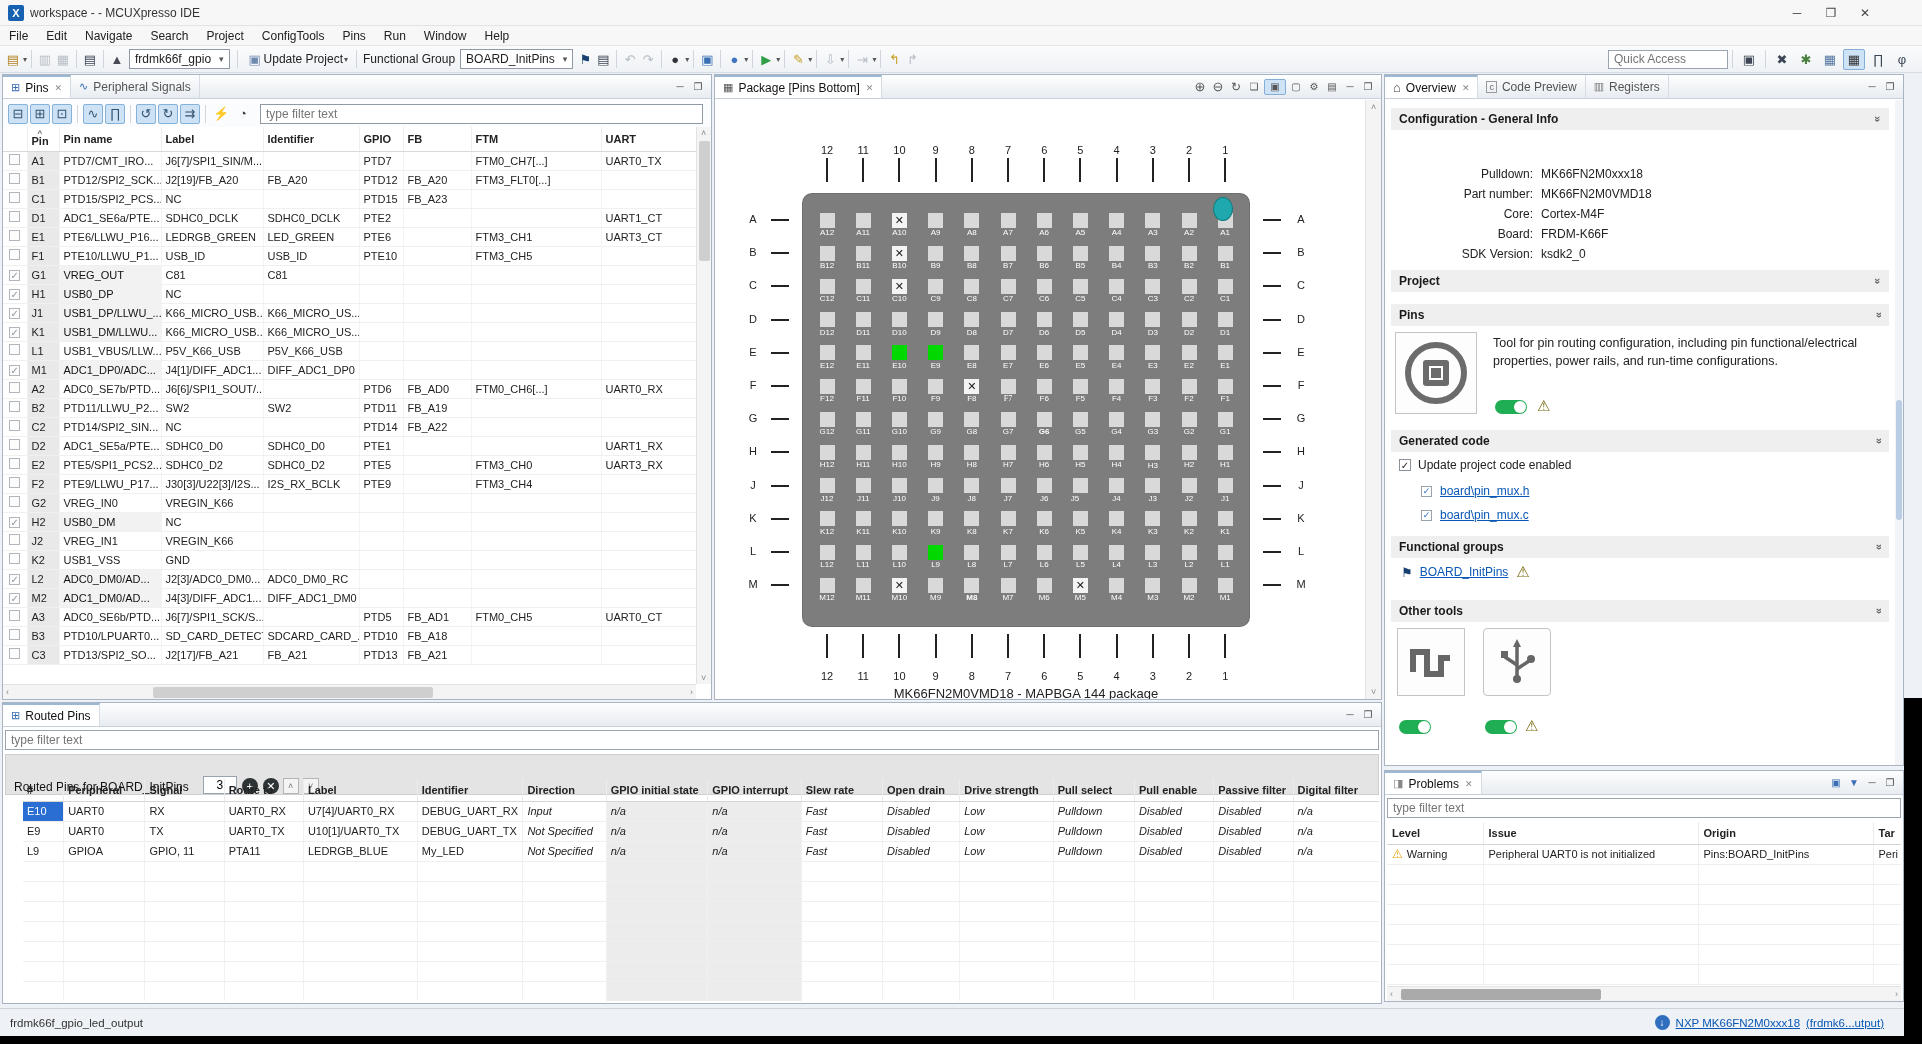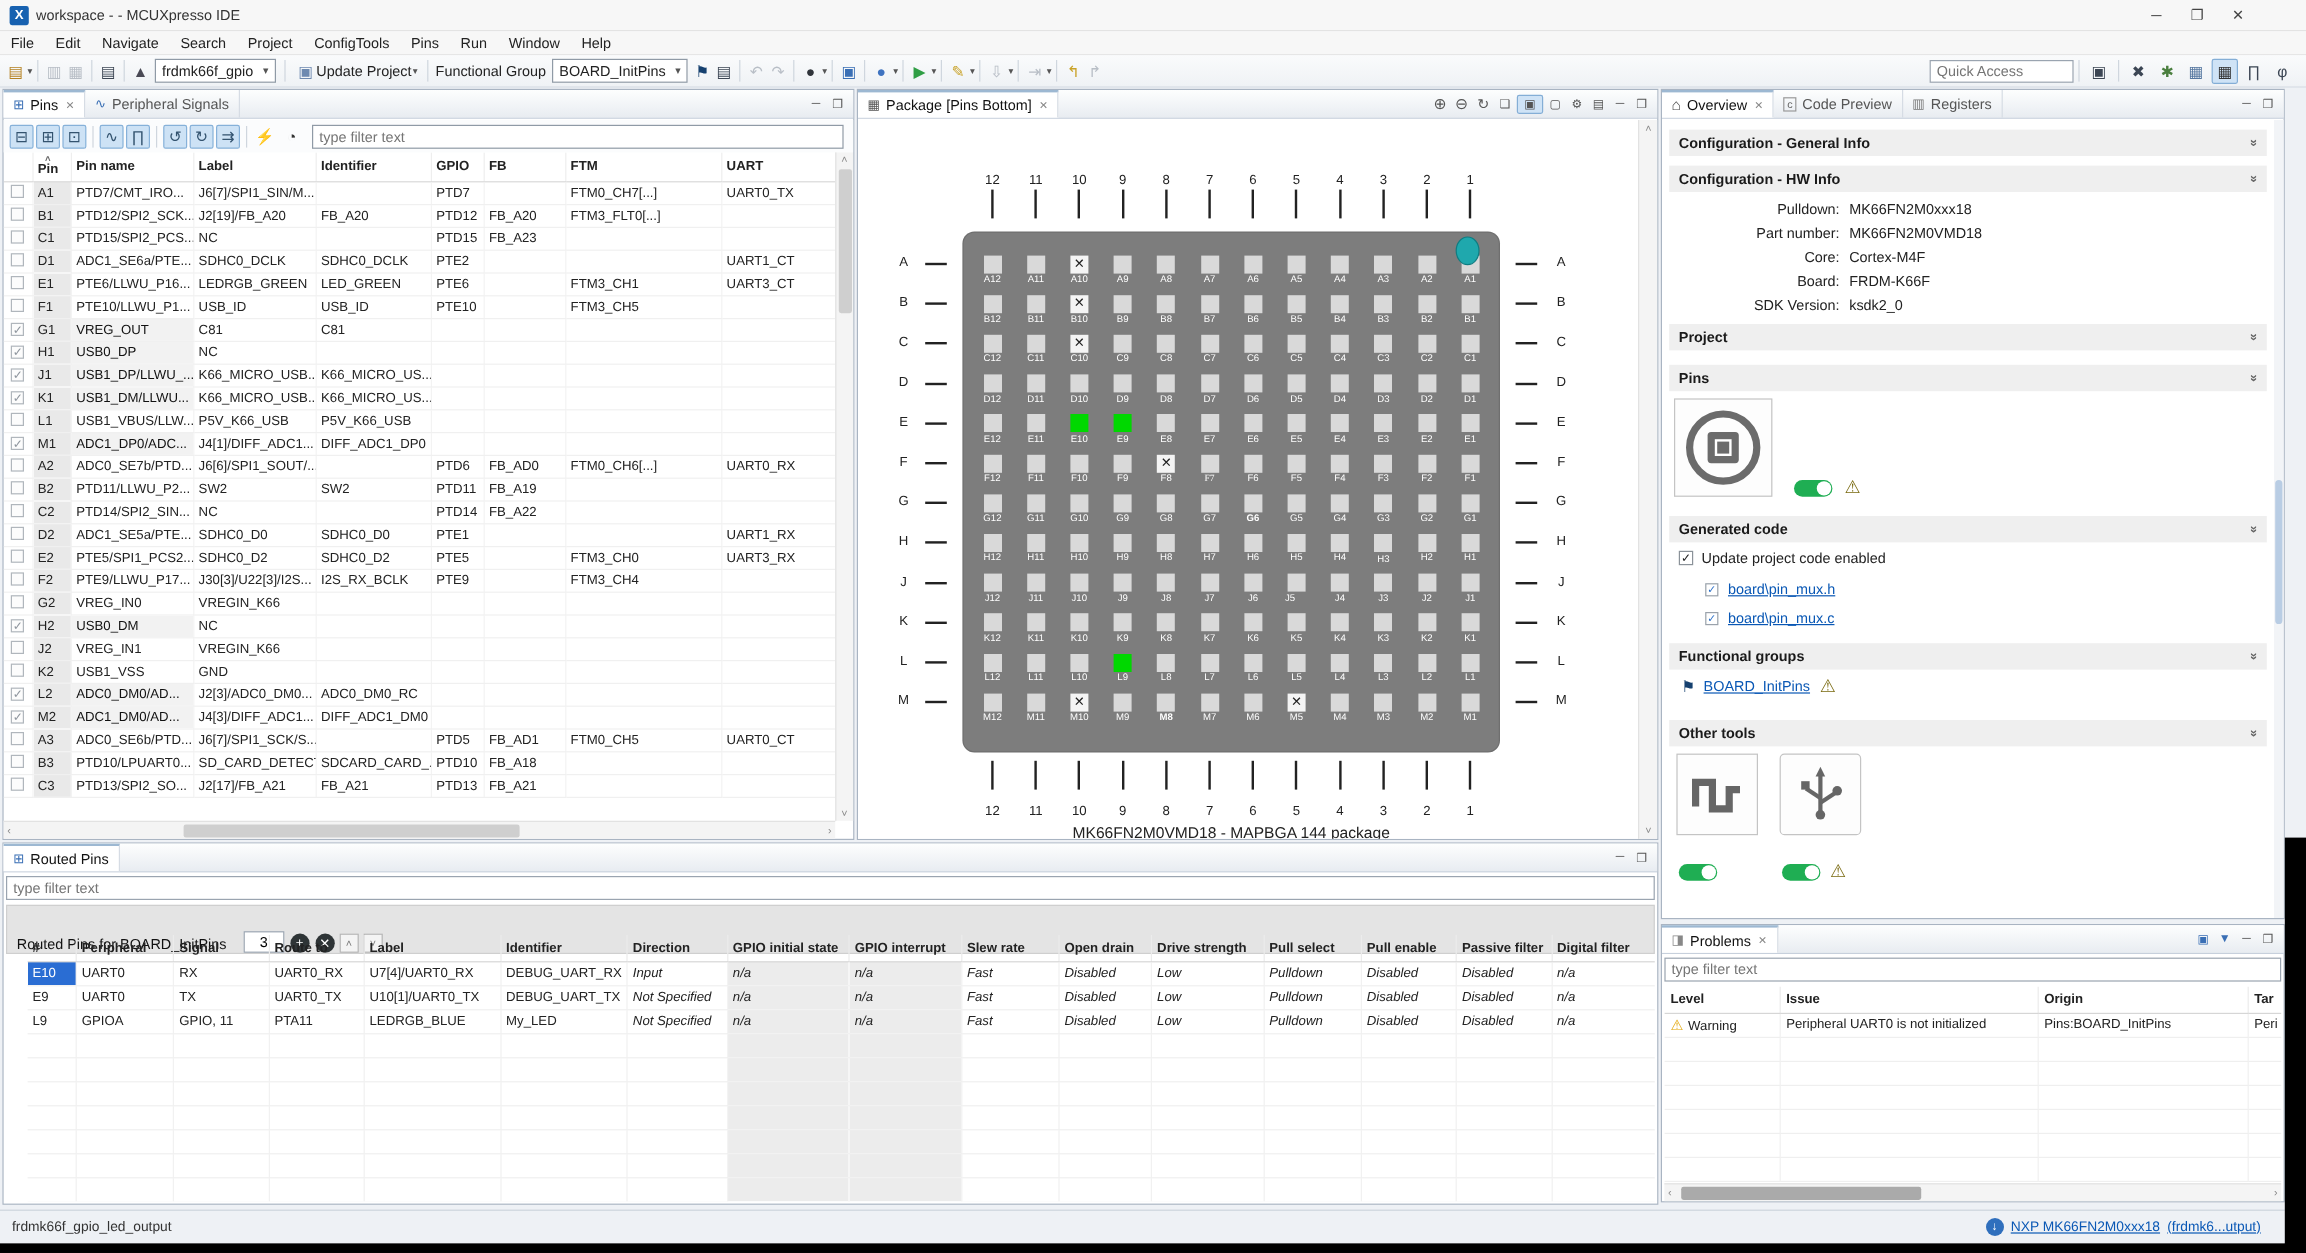--- a/index.html
+++ b/index.html
@@ -1027,24 +1027,20 @@
       <div class="tabtools">
         <span class="mm">─</span>
         <span class="mm">❐</span>
       </div>
     </div>
     <div class="ovcontent">
       <div class="secbar" style="top:8px;">
             <span>Configuration - General Info</span>
             <span class="chev down">»</span>
           </div>
-      <div class="secbar" style="top:38px;">
-            <span>Configuration - HW Info</span>
-            <span class="chev up">«</span>
-          </div>
       <div id="hw-info-rows">
             <div class="inforow" style="top: 64px;">
               <span class="lbl">Pulldown:</span>
               <span class="val">MK66FN2M0xxx18</span>
             </div>
             <div class="inforow" style="top: 84px;">
               <span class="lbl">Part number:</span>
               <span class="val">MK66FN2M0VMD18</span>
             </div>
             <div class="inforow" style="top: 104px;">
@@ -1069,20 +1065,21 @@
             <span class="chev up">«</span>
           </div>
 
       <div class="tile" style="left:10px;top:232px;width:82px;height:82px;">
         <div style="width:62px;height:62px;border:6px solid #6b6b6b;border-radius:50%;display:flex;align-items:center;justify-content:center;">
           <div style="width:26px;height:26px;background:#6b6b6b;border-radius:3px;display:flex;align-items:center;justify-content:center;">
             <div style="width:14px;height:14px;border:2px solid #fff;"></div>
           </div>
         </div>
       </div>
+      <div class="ovdesc" style="left:108px;top:234px;width:386px;">Tool for pin routing configuration, including pin functional/electrical properties, power rails, and run-time configurations.</div>
       <div class="toggle" style="left:110px;top:300px;">
             <span class="knob"></span>
           </div>
       <span class="warnlock" style="left:152px;top:297px;">⚠</span>
 
       <div class="secbar" style="top:330px;">
             <span>Generated code</span>
             <span class="chev up">«</span>
           </div>
       <div class="ovcheckrow" style="left:14px;top:358px;">

